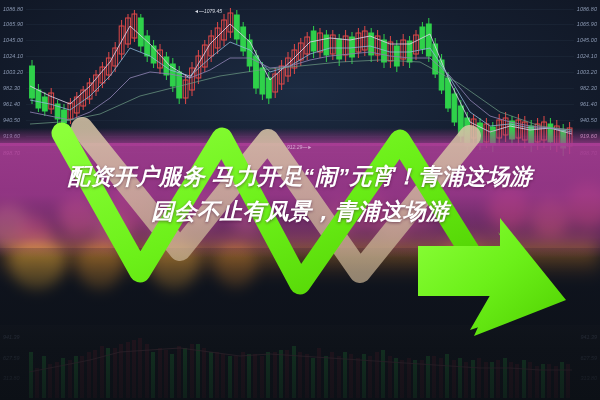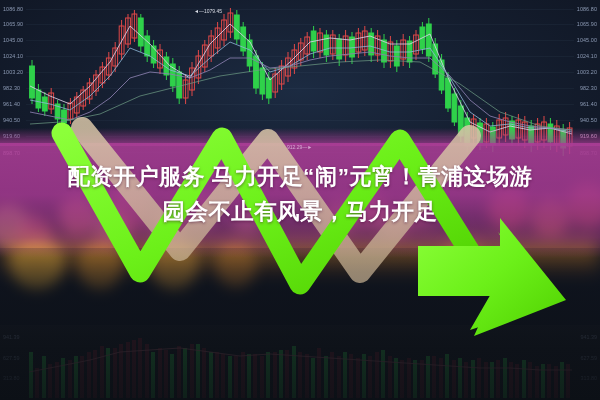--- a/index.html
+++ b/index.html
@@ -1,19 +1,20 @@
 <!DOCTYPE html>
 <html><head>
 <meta charset="utf-8">
 <style>
   html,body{margin:0;padding:0;background:#0d1117;}
   #stage{
     position:relative;width:600px;height:400px;overflow:hidden;
     font-family:"Liberation Sans","DejaVu Sans",sans-serif;
     background:#7f1d1d;
+    font-style:italic;
   }
 
   
   .chart-layer{position:absolute;inset:0;}
   .chart-bg{
     position:absolute;left:0;top:0;width:600px;height:325px;
     background:
       radial-gradient(ellipse 420px 180px at 300px 90px, #1c2b42 0%, #141d2e 55%, #0f1522 100%),
       linear-gradient(180deg,#131a28 0%,#141c2c 60%,#0f141f 100%);
   }
@@ -490,16 +491,16 @@
       <path fill="url(#greenGrad)" d="M400,140 L470,252 L520,300 L560,310 L540,250 L470,150 Z" opacity="0"></path>
     </g>
 
     <g>
       <polygon fill="url(#greenGrad)" points="418,246 500,246 500,218 566,300 474,336 492,296 418,296"></polygon>
     </g>
   </svg>
 
   <div class="headline">
     <span>配资开户服务 马力开足“闹”元宵！青浦这场游</span>
-    <span class="l2">园会不止有风景，马力开足</span>
+    <span class="l2">园会不止有风景，青浦这场游</span>
   </div>
 
 </div>
 
 </body></html>

